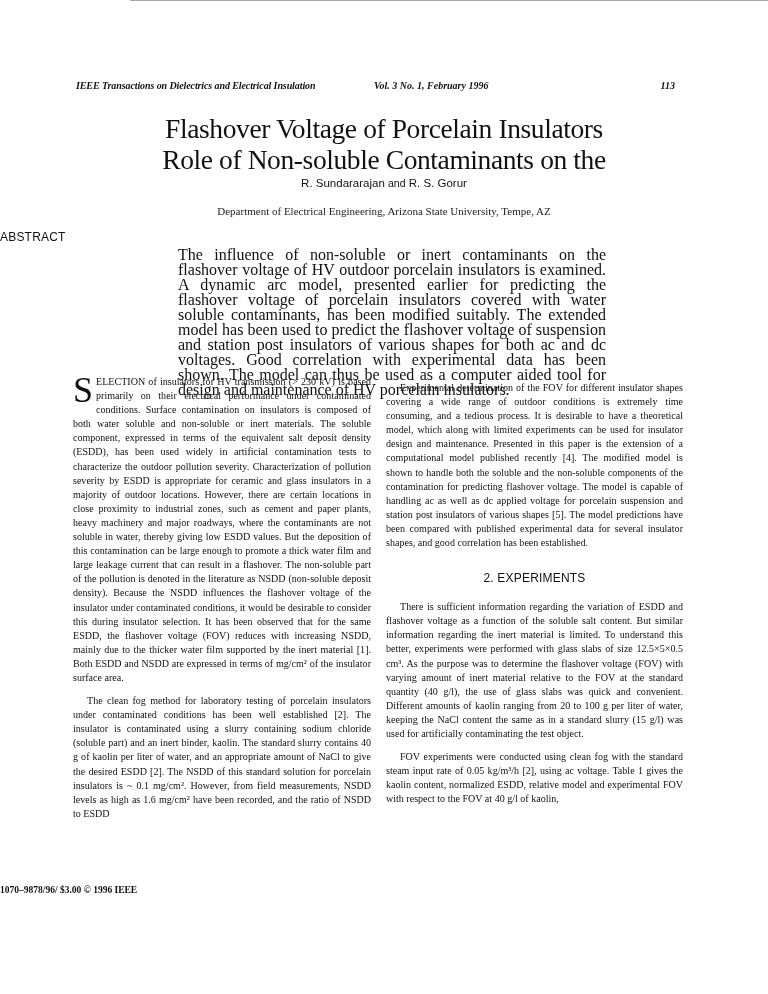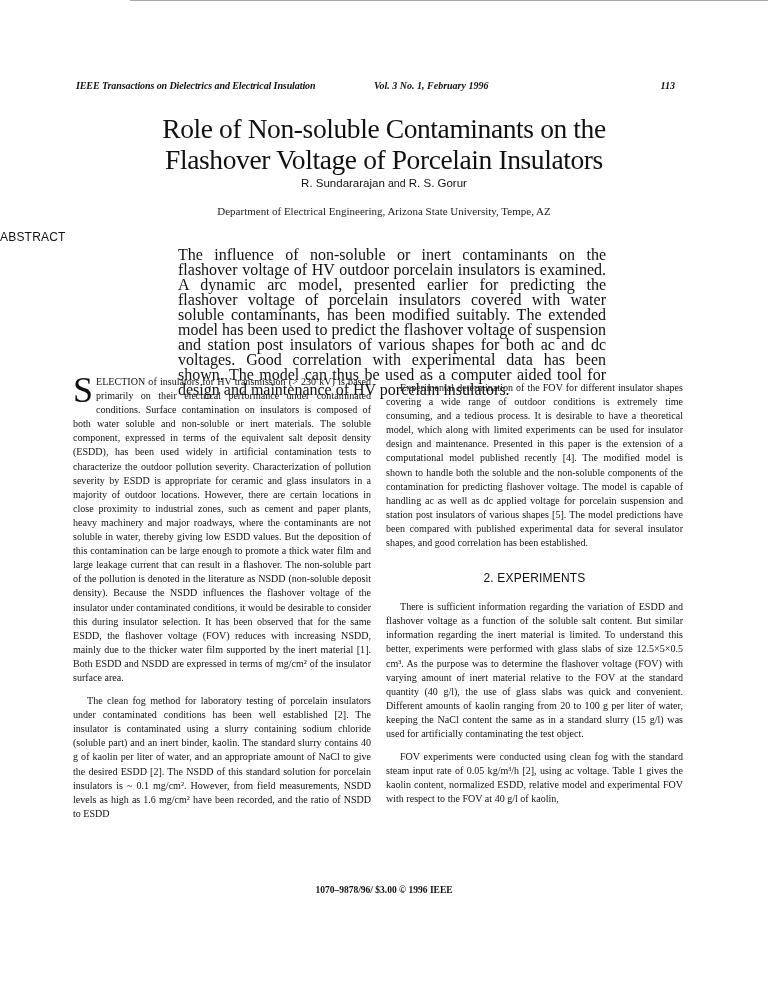--- a/index.html
+++ b/index.html
@@ -135,41 +135,40 @@
   }
   .right-heading-wrap {
     margin-top: 20px;
   }
 
   .footer {
     position: absolute;
     top: 885px;
     left: 0;
     width: 768px;
-    text-align: center;
     font-family: "Liberation Serif", serif;
     font-weight: bold;
     font-size: 9.5px;
     color: #111;
   }
 </style>
 </head>
 <body>
 
 <div class="top-rule"></div>
 
 <div class="running-head">
   <span class="rh-journal">IEEE Transactions on Dielectrics and Electrical Insulation</span>
   <span class="rh-volume">Vol. 3 No. 1, February 1996</span>
   <span class="rh-page">113</span>
 </div>
 
 <div class="title">
+  <div>Flashover Voltage of Porcelain Insulators</div>
   <div>Role of Non-soluble Contaminants on the</div>
-  <div>Flashover Voltage of Porcelain Insulators</div>
 </div>
 
 <div class="authors">
   <span>R. Sundararajan</span>
   <span class="and">and</span>
   <span>R. S. Gorur</span>
 </div>
 
 <div class="affiliation">Department of Electrical Engineering, Arizona State University, Tempe, AZ</div>
 

